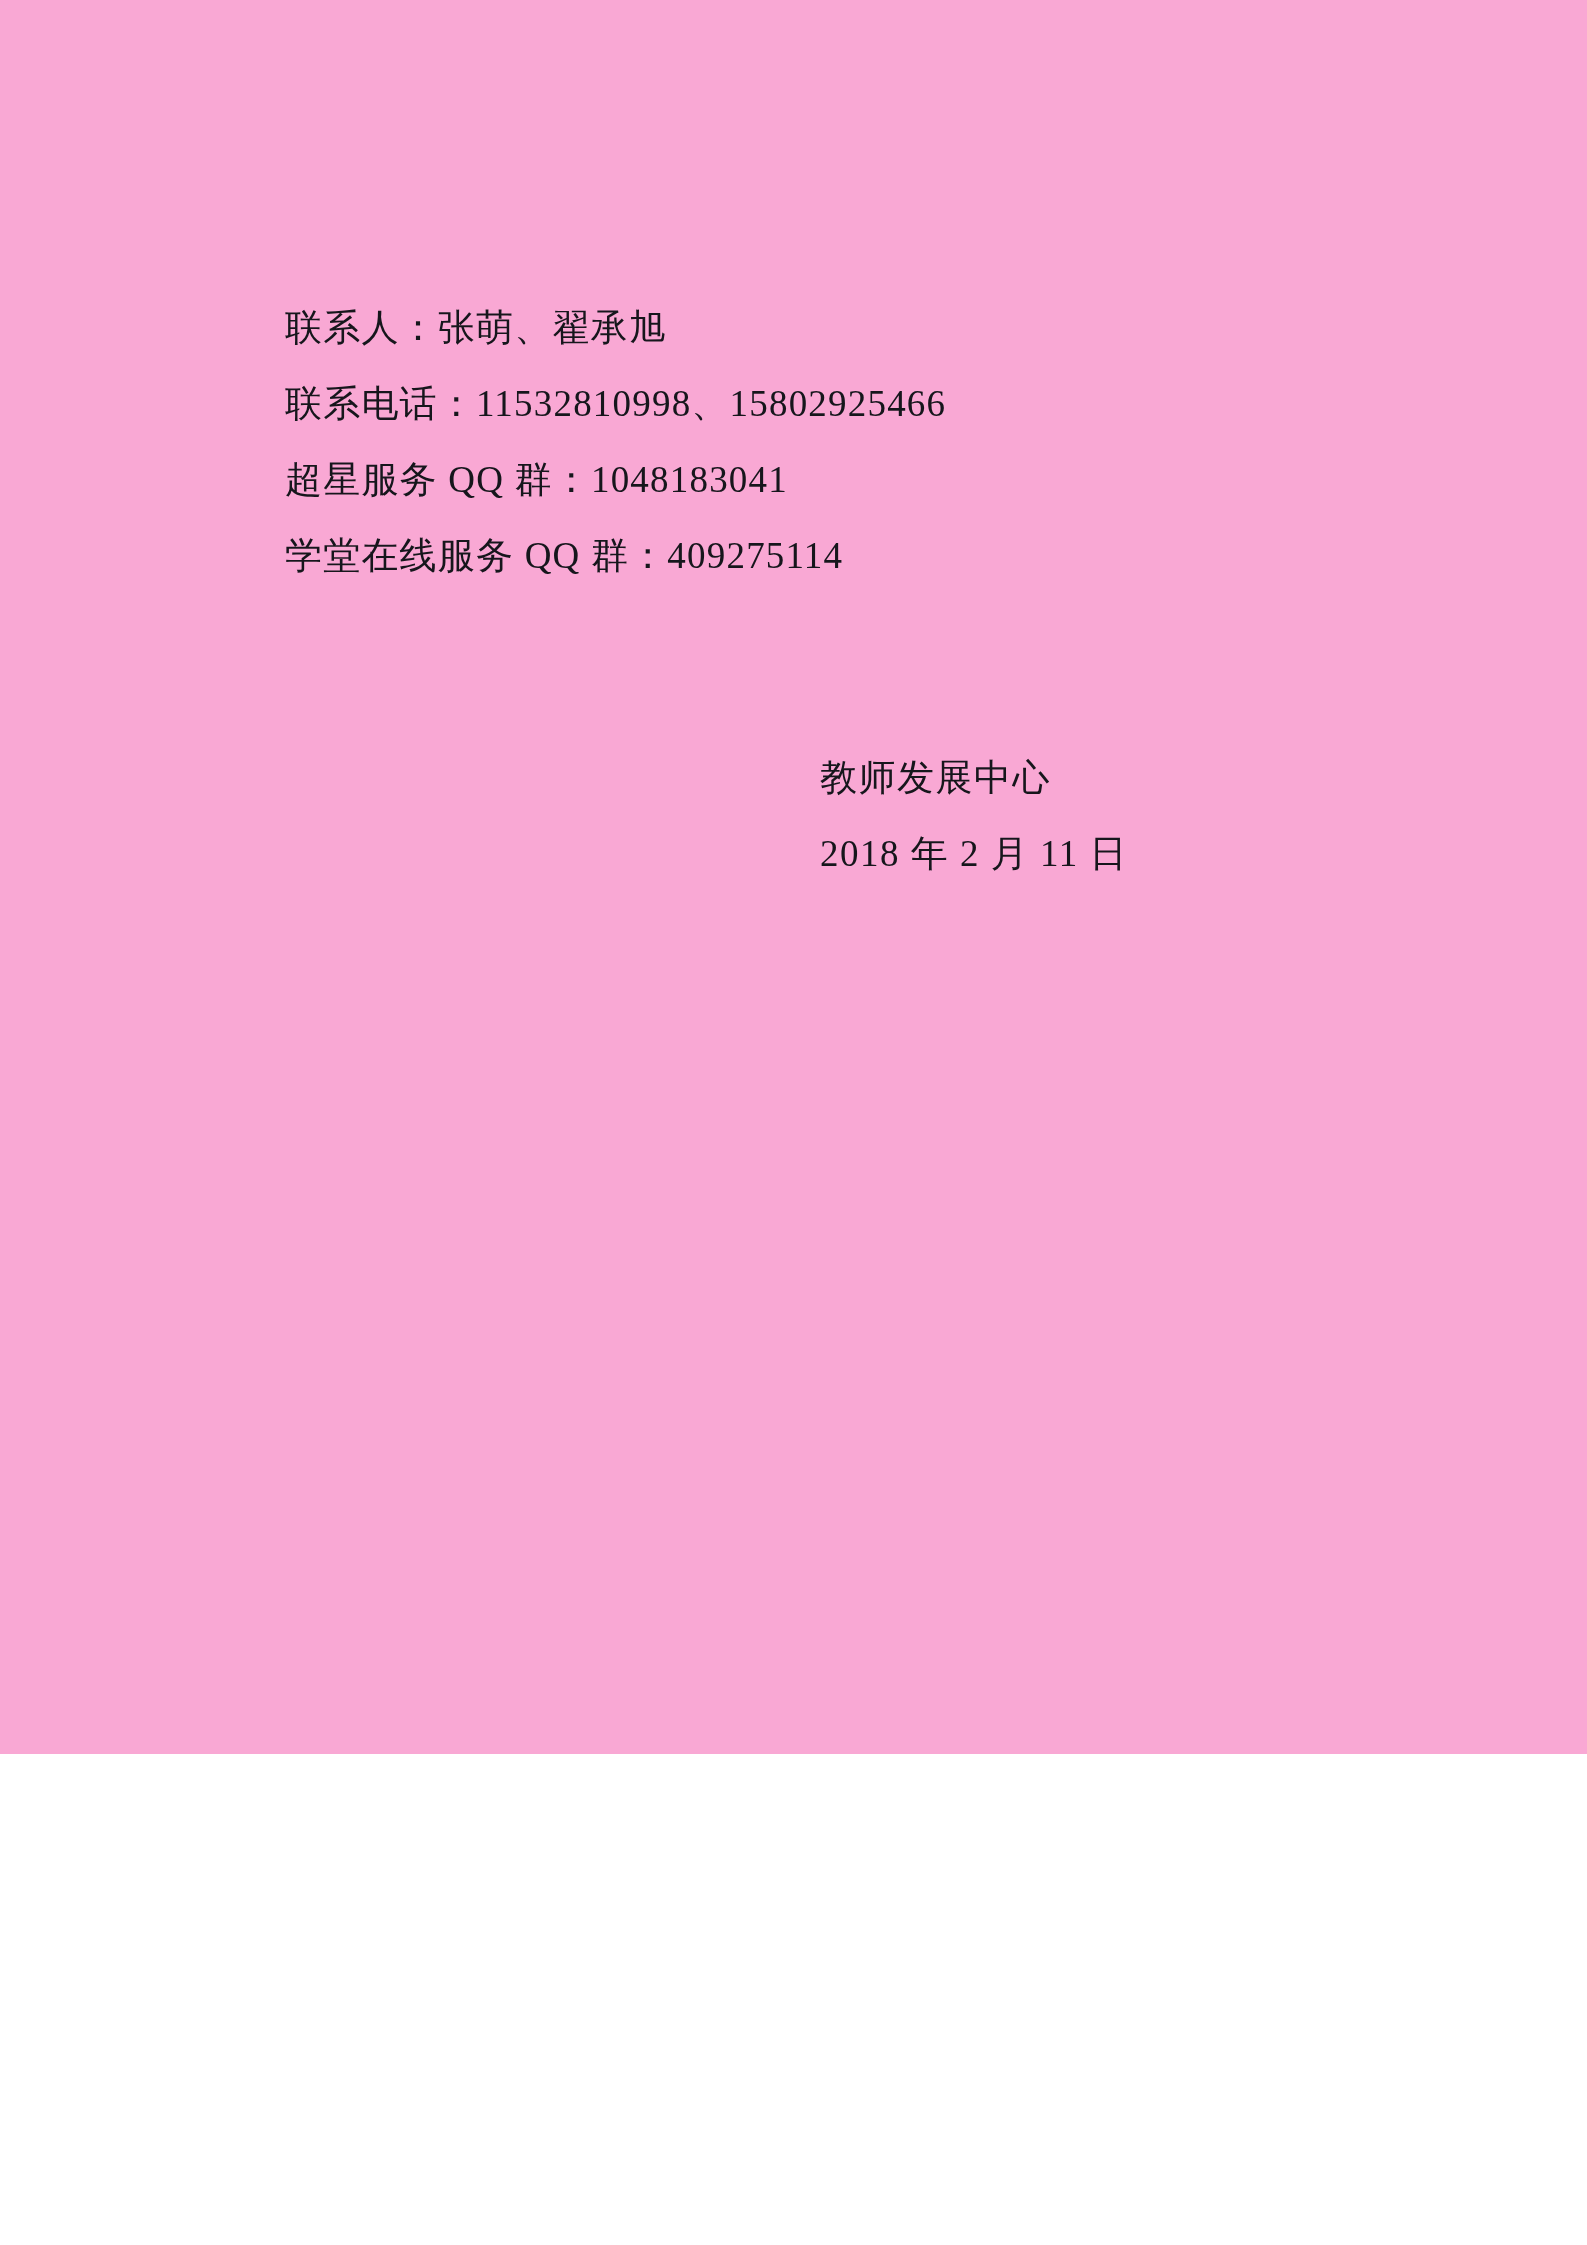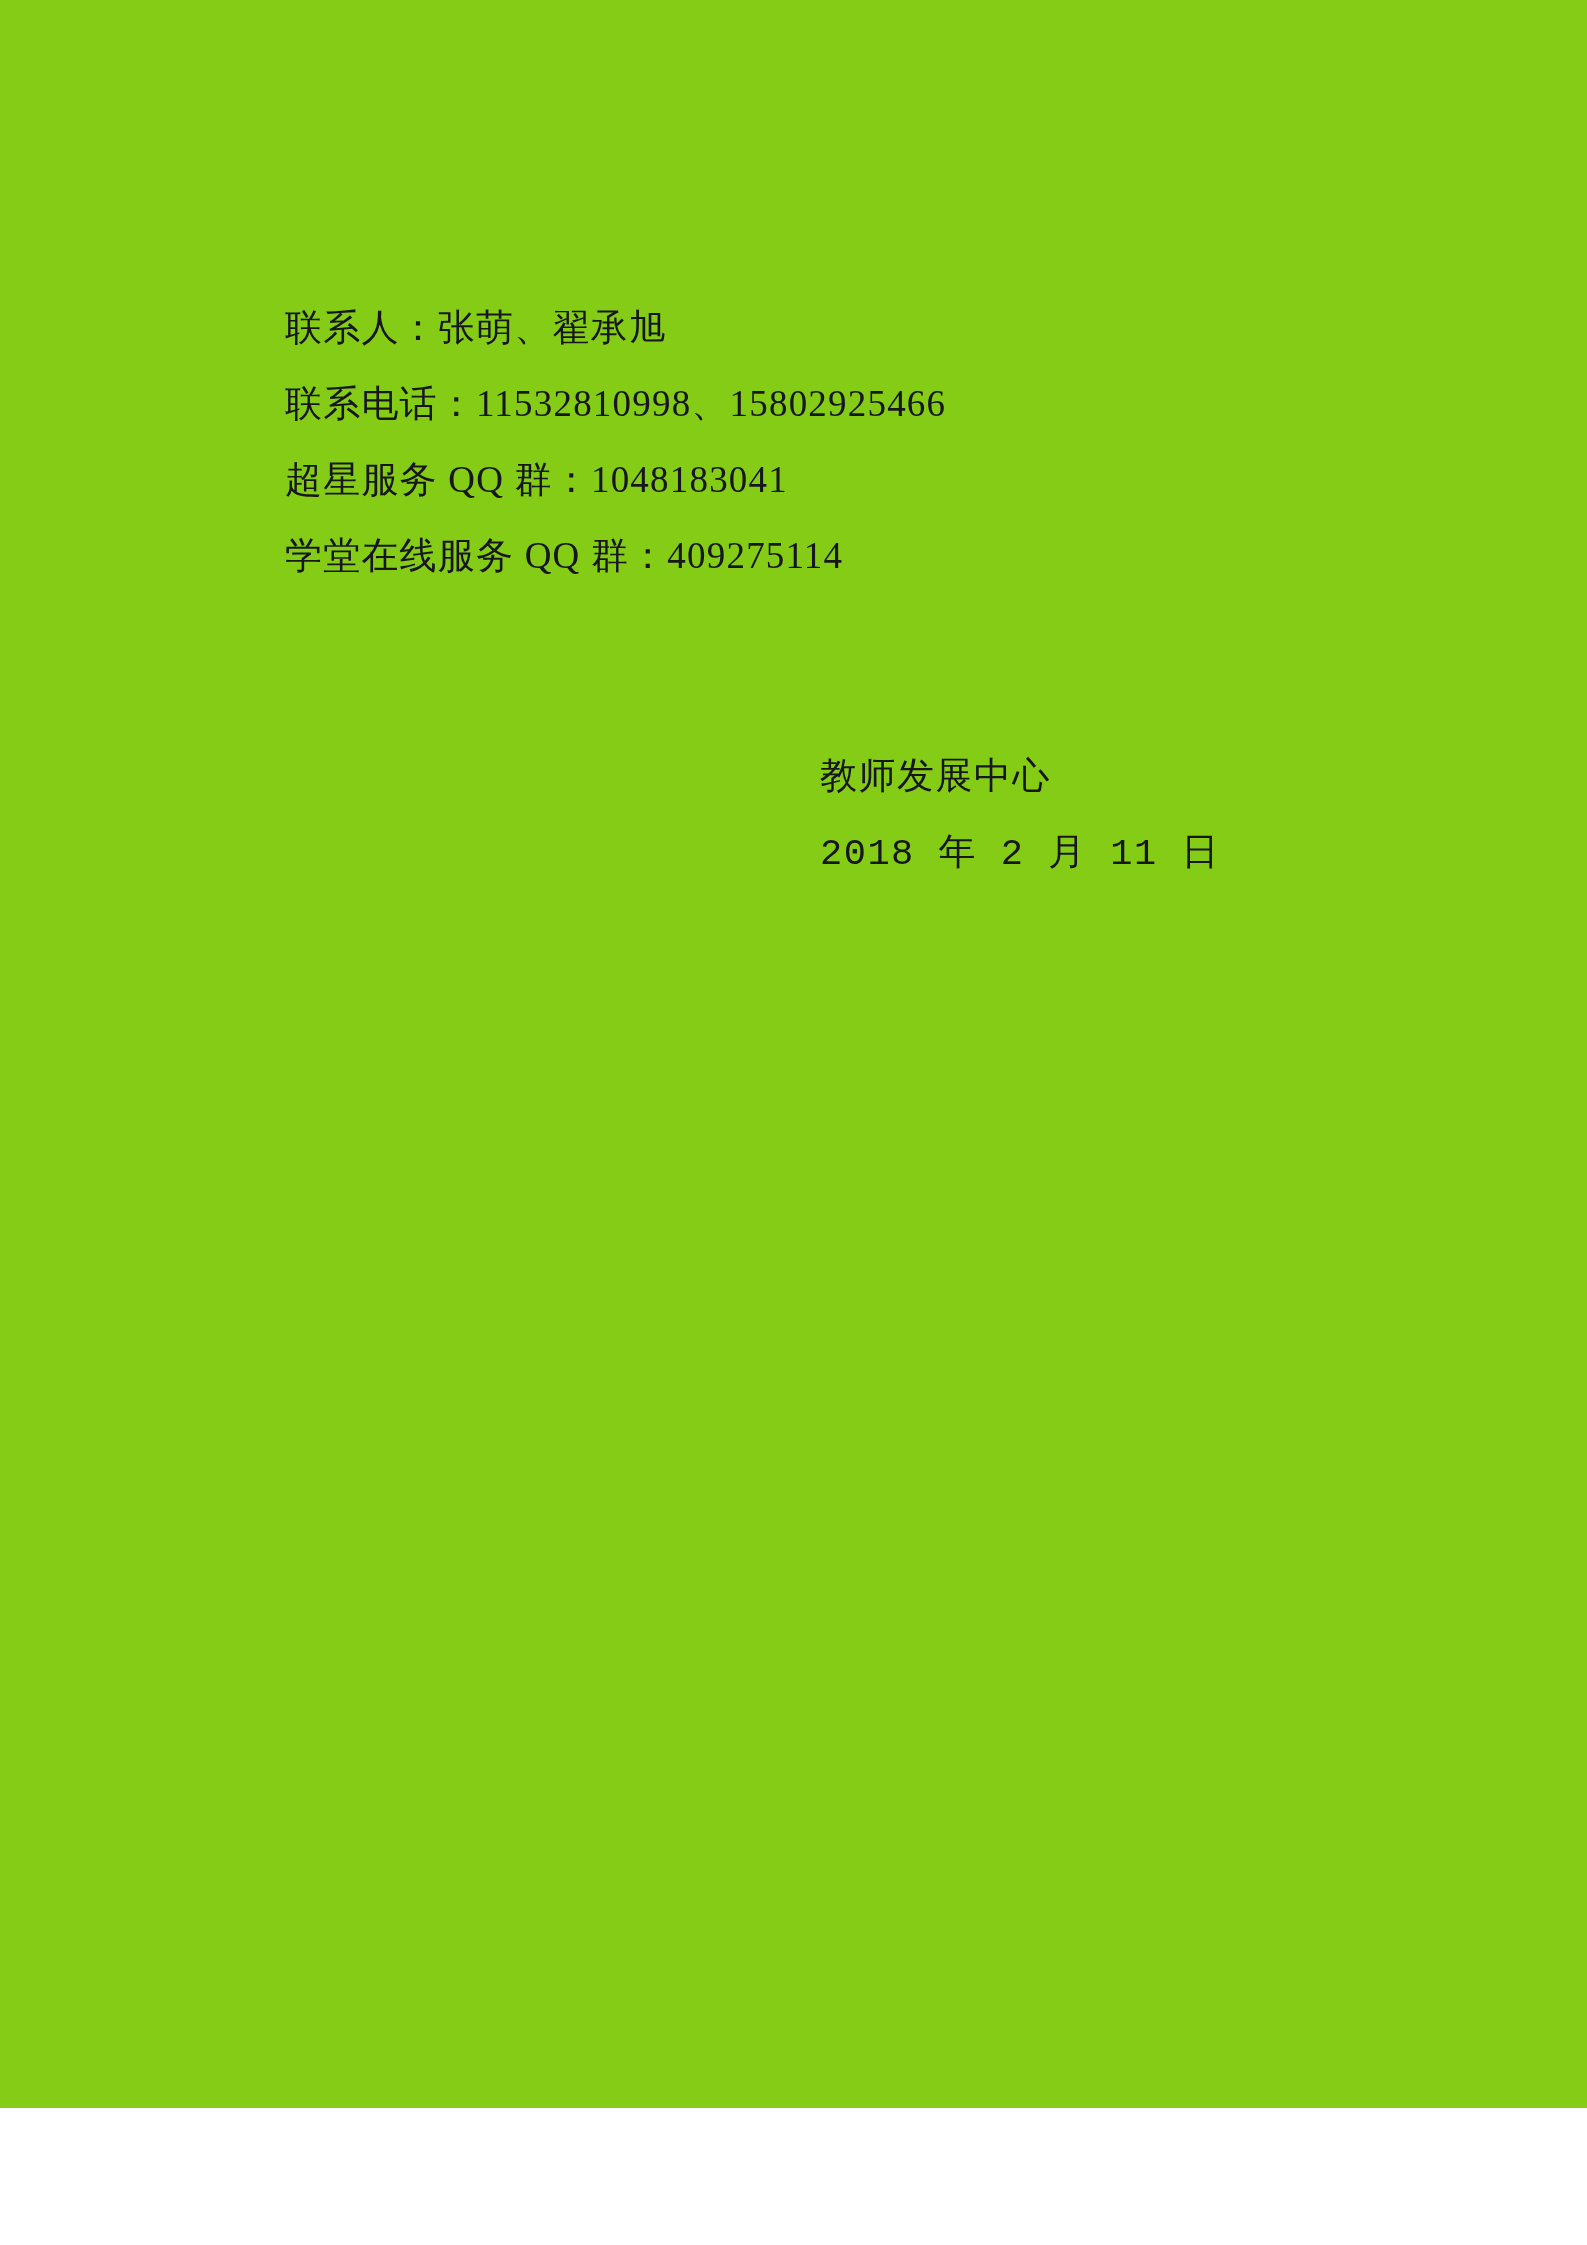--- a/index.html
+++ b/index.html
@@ -3,22 +3,22 @@
 <meta charset="utf-8">
 <style>
   html, body {
     margin: 0;
     padding: 0;
     background: #ffffff;
   }
   .page {
     position: relative;
     width: 1587px;
-    height: 2108px;
-    background: #84cc16;
+    height: 1754px;
+    background: #f9a8d4;
     font-family: "Liberation Serif", "DejaVu Serif", serif;
     color: #1a1a22;
     overflow: hidden;
   }
   .body-block {
     position: absolute;
     left: 285px;
     top: 290px;
     width: 1050px;
   }
@@ -34,21 +34,20 @@
     left: 820px;
     top: 740px;
     width: 500px;
   }
   .sign-line {
     font-size: 37px;
     line-height: 76px;
     letter-spacing: 1.5px;
     white-space: nowrap;
     color: #16161c;
-    font-family: Liberation Mono, monospace;
   }
   .page-number {
     position: absolute;
     left: 196px;
     top: 2108px;
     font-size: 33px;
     letter-spacing: 1px;
     color: #16161c;
   }
 </style>

